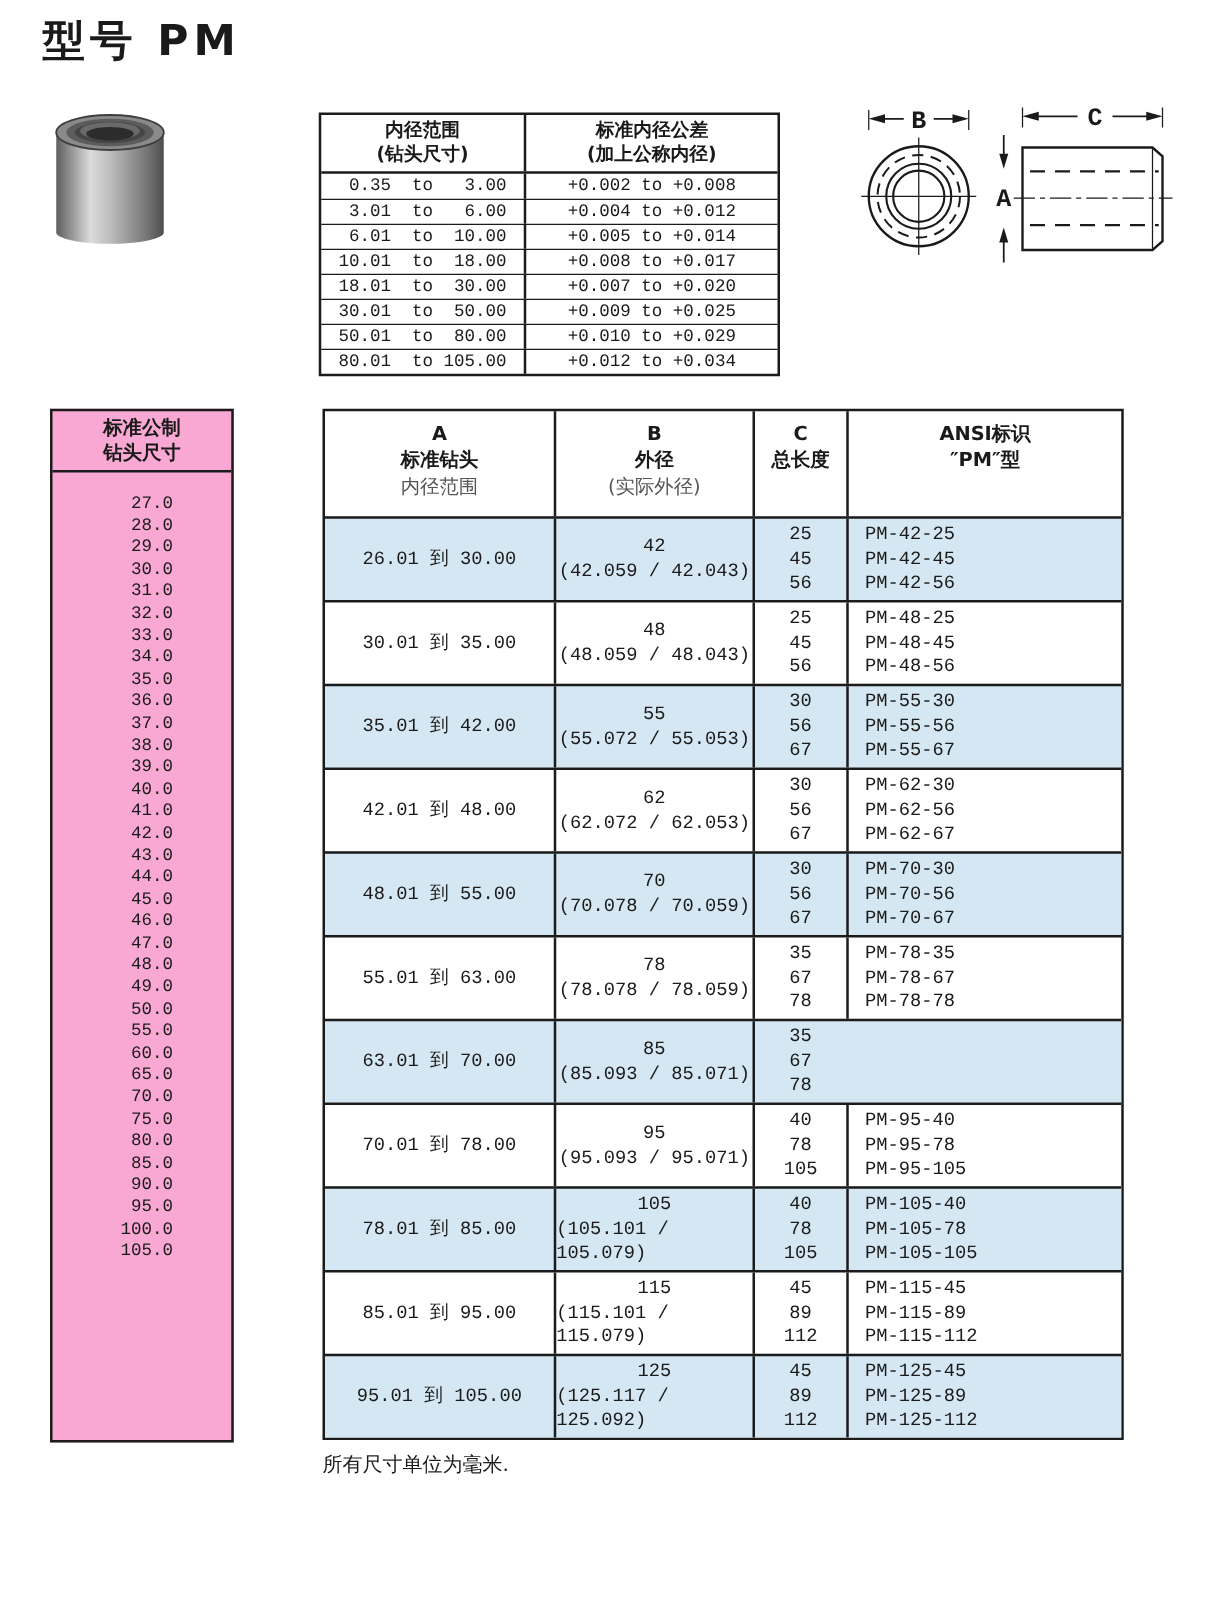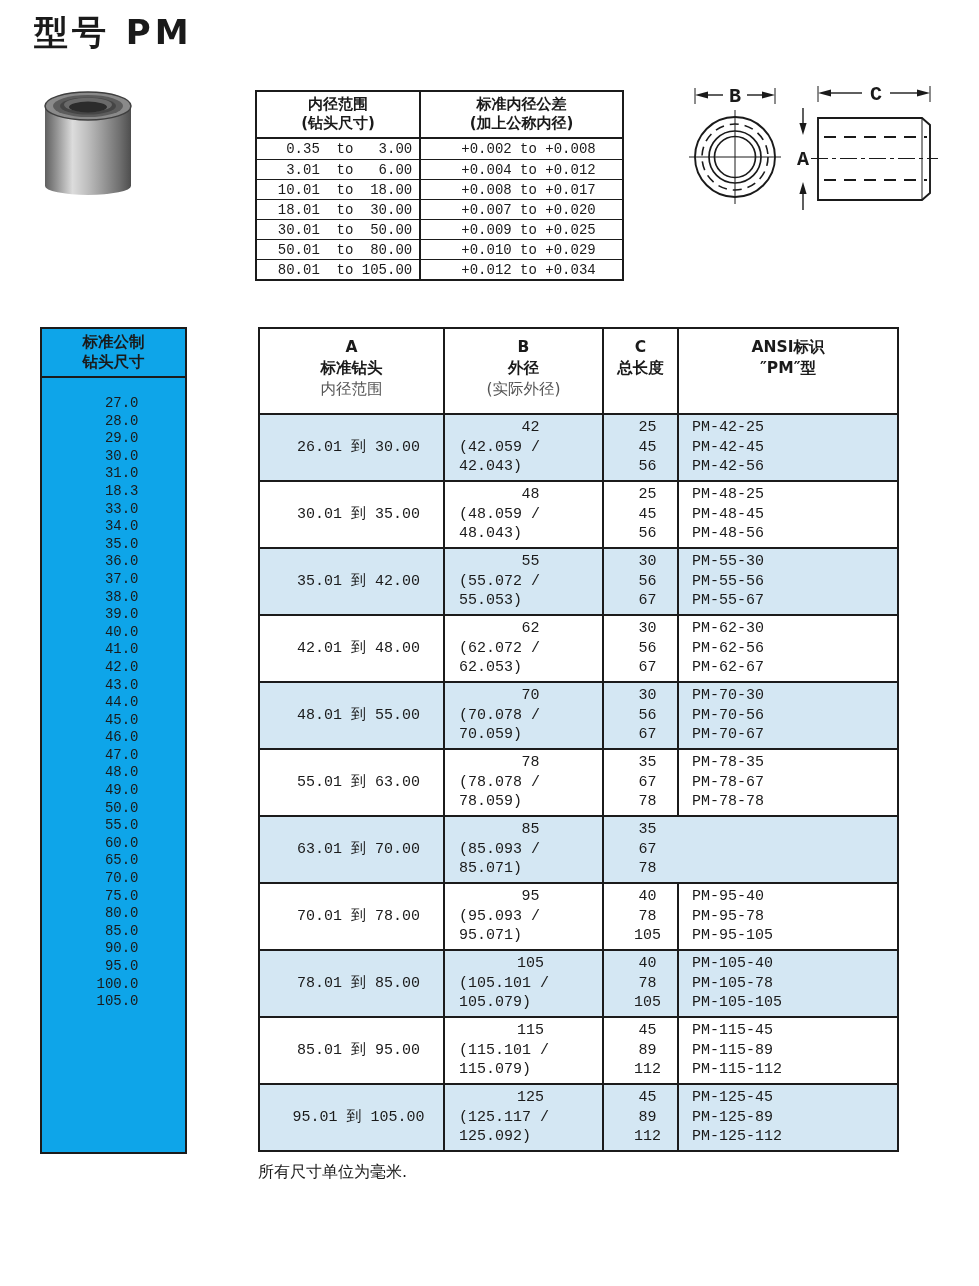--- a/index.html
+++ b/index.html
@@ -1,20 +1,20 @@
 <!DOCTYPE html>
 <html><head>
 <meta charset="utf-8">
 <style>
   html,body { margin:0; padding:0; background:#fff; }
   .page {
     position:relative; width:979px; height:1190px; background:#ffffff;
     font-family:"DejaVu Sans","Liberation Sans",sans-serif; color:#1a1a1a; overflow:hidden;
   }
-  .mono { font-family:"Liberation Mono","DejaVu Sans Mono",monospace;padding-left:14px; }
+  .mono { font-family:"Liberation Mono","DejaVu Sans Mono",monospace; }
   .pre  { white-space:pre; }
   * { box-sizing:border-box; }
 
   .title { position:absolute; left:34px; top:10px; font-size:34px; font-weight:700; letter-spacing:4px; }
 
   .photo { position:absolute; left:42px; top:84px; width:92px; height:118px; }
 
   
   .tol-table { position:absolute; left:255px; top:90px; width:369px; border:2px solid #1b1b1b; background:#fff; }
   .tol-header { display:flex; border-bottom:2px solid #1b1b1b; }
@@ -23,21 +23,21 @@
   .tol-c2 { flex:1; }
   .tol-row { display:flex; border-top:1px solid #1b1b1b; height:20px; }
   .tol-row:first-child { border-top:none; }
   .tol-row .tol-c1, .tol-row .tol-c2 { display:flex; align-items:center; justify-content:center; font-size:14px; }
 
   
   .diagram { position:absolute; left:666px; top:80px; width:310px; height:160px; }
   .dim-label { font-family:"Liberation Mono","DejaVu Sans Mono",monospace; font-size:20px; font-weight:600; fill:#1a1a1a; }
 
   
-  .drill-table { position:absolute; left:40px; top:327px; width:147px; height:827px; border:2px solid #1b1b1b; background:#0ea5e9; }
+  .drill-table { position:absolute; left:40px; top:327px; width:147px; height:827px; border:2px solid #1b1b1b; background:#f9a8d4; }
   .drill-header { text-align:center; font-weight:700; font-size:15.5px; line-height:20px; padding:3px 0 4px; border-bottom:2px solid #1b1b1b; }
   .drill-values { padding-top:16px; }
   .drill-value { height:17.6px; line-height:17.6px; text-align:center; font-size:14px; }
   .drill-value span { display:inline-block; width:50px; text-align:right; font-family:"Liberation Mono","DejaVu Sans Mono",monospace; }
 
   
   .main-table { position:absolute; left:258px; top:327px; width:641px; border:2px solid #1b1b1b; background:#fff; }
   .mt-header { display:flex; height:84px; }
   .mt-hcell { display:flex; flex-direction:column; align-items:center; padding-top:8px; line-height:21px; font-size:15.5px; }
   .mt-hcell .hl { font-weight:700; }
@@ -95,20 +95,24 @@
     <div>
         <div class="tol-row">
           <div class="tol-c1 mono pre"> 0.35  to   3.00</div>
           <div class="tol-c2 mono pre">+0.002 to +0.008</div>
         </div>
         <div class="tol-row">
           <div class="tol-c1 mono pre"> 3.01  to   6.00</div>
           <div class="tol-c2 mono pre">+0.004 to +0.012</div>
         </div>
         <div class="tol-row">
+          <div class="tol-c1 mono pre"> 6.01  to  10.00</div>
+          <div class="tol-c2 mono pre">+0.005 to +0.014</div>
+        </div>
+        <div class="tol-row">
           <div class="tol-c1 mono pre">10.01  to  18.00</div>
           <div class="tol-c2 mono pre">+0.008 to +0.017</div>
         </div>
         <div class="tol-row">
           <div class="tol-c1 mono pre">18.01  to  30.00</div>
           <div class="tol-c2 mono pre">+0.007 to +0.020</div>
         </div>
         <div class="tol-row">
           <div class="tol-c1 mono pre">30.01  to  50.00</div>
           <div class="tol-c2 mono pre">+0.009 to +0.025</div>
@@ -170,21 +174,21 @@
     <div class="drill-header">
       <div>标准公制</div>
       <div>钻头尺寸</div>
     </div>
     <div class="drill-values">
         <div class="drill-value"><span>27.0</span></div>
         <div class="drill-value"><span>28.0</span></div>
         <div class="drill-value"><span>29.0</span></div>
         <div class="drill-value"><span>30.0</span></div>
         <div class="drill-value"><span>31.0</span></div>
-        <div class="drill-value"><span>18.3</span></div>
+        <div class="drill-value"><span>32.0</span></div>
         <div class="drill-value"><span>33.0</span></div>
         <div class="drill-value"><span>34.0</span></div>
         <div class="drill-value"><span>35.0</span></div>
         <div class="drill-value"><span>36.0</span></div>
         <div class="drill-value"><span>37.0</span></div>
         <div class="drill-value"><span>38.0</span></div>
         <div class="drill-value"><span>39.0</span></div>
         <div class="drill-value"><span>40.0</span></div>
         <div class="drill-value"><span>41.0</span></div>
         <div class="drill-value"><span>42.0</span></div>

